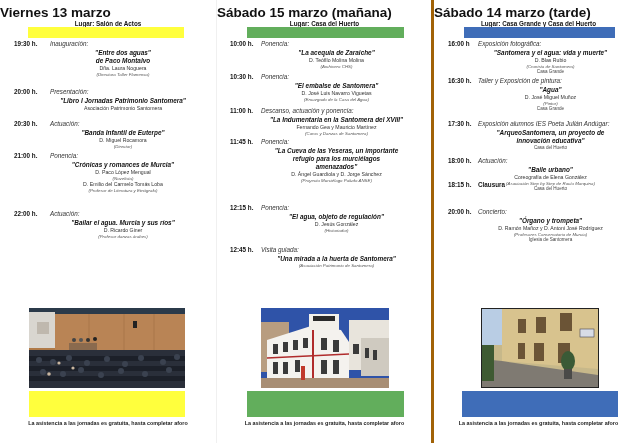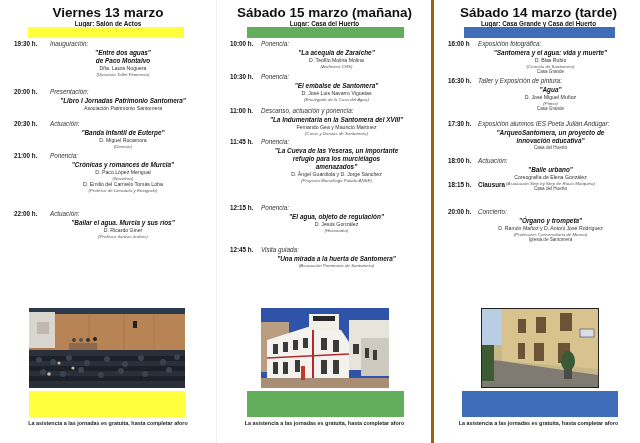--- a/index.html
+++ b/index.html
@@ -2,21 +2,21 @@
 <html><head>
 <meta charset="utf-8">
 <style>
   html, body { margin:0; padding:0; background:#ffffff; }
   body { width:640px; height:443px; position:relative; overflow:hidden;
          font-family:"Liberation Sans", sans-serif; color:#111; }
   .col { position:absolute; top:0; height:443px; }
   .col.c1 { left:0; width:216px; }
   .col.c2 { left:216px; width:215px; border-left:1px solid #f0f0f0; }
   .col.c3 { left:431px; width:209px; border-left:3px solid #a16207; }
-  .day-title { position:absolute; top:5px; left:0; right:0; text-align:center;
+  .day-title { position:absolute; top:5px; left:0; right:0; 
                font-weight:bold; font-size:13.5px; letter-spacing:0; }
   .venue { position:absolute; top:20px; left:0; right:0; text-align:center;
            font-weight:bold; font-size:6.3px; }
   .band { position:absolute; top:27px; height:11px; }
   .events { position:absolute; top:40px; left:0; right:0; }
   .ev { position:absolute; left:0; right:0; }
   .ev-head { position:relative; height:9px; font-size:6.3px; white-space:nowrap; }
   .ev-time { position:absolute; font-weight:bold; }
   .ev-type { position:absolute; font-style:italic; color:#333; }
   .ev-type.bold { font-weight:bold; font-style:normal; color:#111; }

